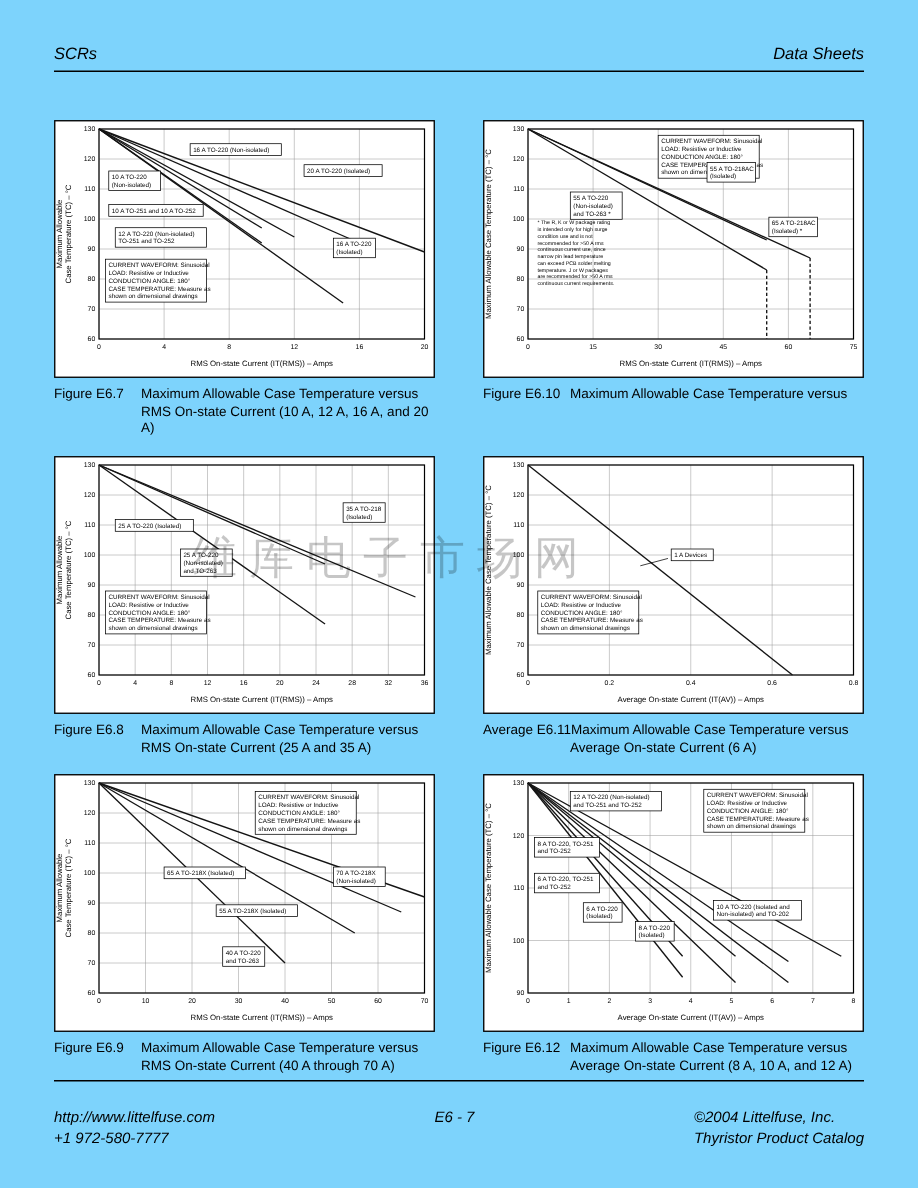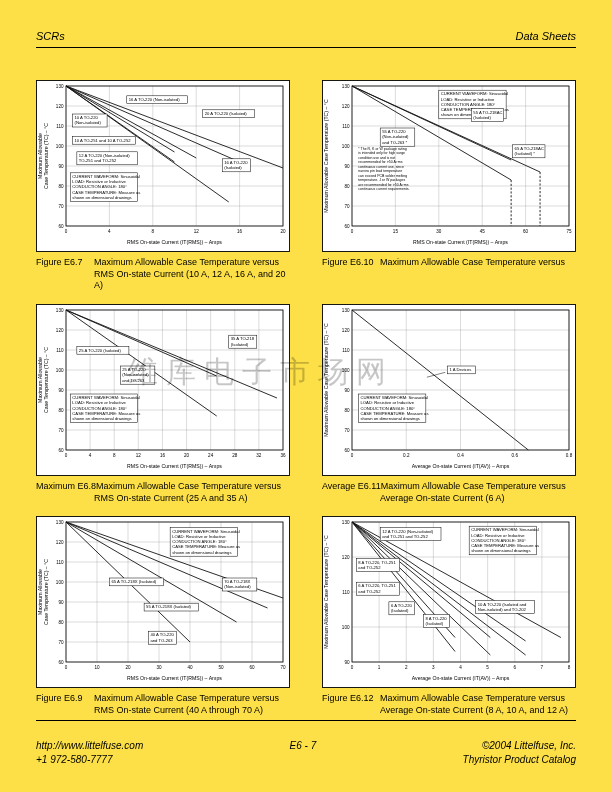--- a/index.html
+++ b/index.html
@@ -1,35 +1,35 @@
 <!DOCTYPE html>
 <html><head>
 <meta charset="utf-8">
 <style>
   *{margin:0;padding:0;box-sizing:border-box}
   body{background:#fff}
-  .sheet{width:612px;height:792px;position:relative;background:#fde047;
+  .sheet{width:612px;height:792px;position:relative;background:#7dd3fc;
          font-family:"Liberation Sans",sans-serif;color:#000;overflow:hidden}
   .inner{position:absolute;inset:0;padding:30px 36px}
   .header{display:flex;justify-content:space-between;font-style:italic;
           font-size:11px;padding-bottom:5px;border-bottom:1.2px solid #000}
   .grid{margin-top:32px;display:grid;grid-template-columns:254px 254px;
         column-gap:32px;row-gap:12px}
   .chartbox svg{display:block;width:254px;height:172px}
   svg text{font-family:"Liberation Sans",sans-serif;fill:#000}
   .caption{font-size:9px;margin-top:5px;line-height:1.3}
   .fig-num{display:inline-block;min-width:58px}
   .cap2{margin-left:58px}
   .watermark{position:absolute;top:352px;left:128px;font-size:30px;
              letter-spacing:8px;color:#000;opacity:.22;pointer-events:none;
              font-family:Liberation Mono, monospace}
   .footer{position:absolute;left:36px;right:36px;bottom:26px;
           border-top:1.2px solid #000;padding-top:18px;display:flex;
           justify-content:space-between;font-style:italic;font-size:10px;line-height:1.35}
-  .footer .right{text-align:right}
+  .footer .right{text-align:left}
 </style>
 </head>
 <body>
 
 <div class="sheet">
   <div class="inner">
     <div class="header">
       <span>SCRs</span>
       <span>Data Sheets</span>
     </div>
@@ -238,21 +238,21 @@
               <text x="194.75" y="41.67600000000001" font-size="4.2">(Isolated)</text>
               <rect x="34.34" y="90" width="67.33600000000001" height="28.6" fill="#fff" stroke="#000" stroke-width="0.5"></rect>
               <text x="36.34" y="95.276" font-size="4.2">CURRENT WAVEFORM: Sinusoidal</text>
               <text x="36.34" y="100.476" font-size="4.2">LOAD: Resistive or Inductive</text>
               <text x="36.34" y="105.676" font-size="4.2">CONDUCTION ANGLE: 180°</text>
               <text x="36.34" y="110.876" font-size="4.2">CASE TEMPERATURE: Measure as</text>
               <text x="36.34" y="116.076" font-size="4.2">shown on dimensional drawings</text>
             </svg>
           </div>
         <div class="caption">
-          <div><span class="fig-num">Maximum E6.8</span><span>Maximum Allowable Case Temperature versus</span></div>
+          <div><span class="fig-num">Figure E6.8</span><span>Maximum Allowable Case Temperature versus</span></div>
           <div class="cap2">RMS On-state Current (25 A and 35 A)</div>
         </div>
       </div>
 
       <div class="figure">
         <div class="chartbox">
             <svg viewBox="0 0 254 172">
               <rect x="0.5" y="0.5" width="253" height="171" fill="#fff" stroke="#000" stroke-width="0.9"></rect>
               <line x1="30" y1="6" x2="30" y2="146" stroke="#9a9a9a" stroke-width="0.35"></line>
               <line x1="84.25" y1="6" x2="84.25" y2="146" stroke="#9a9a9a" stroke-width="0.35"></line>

